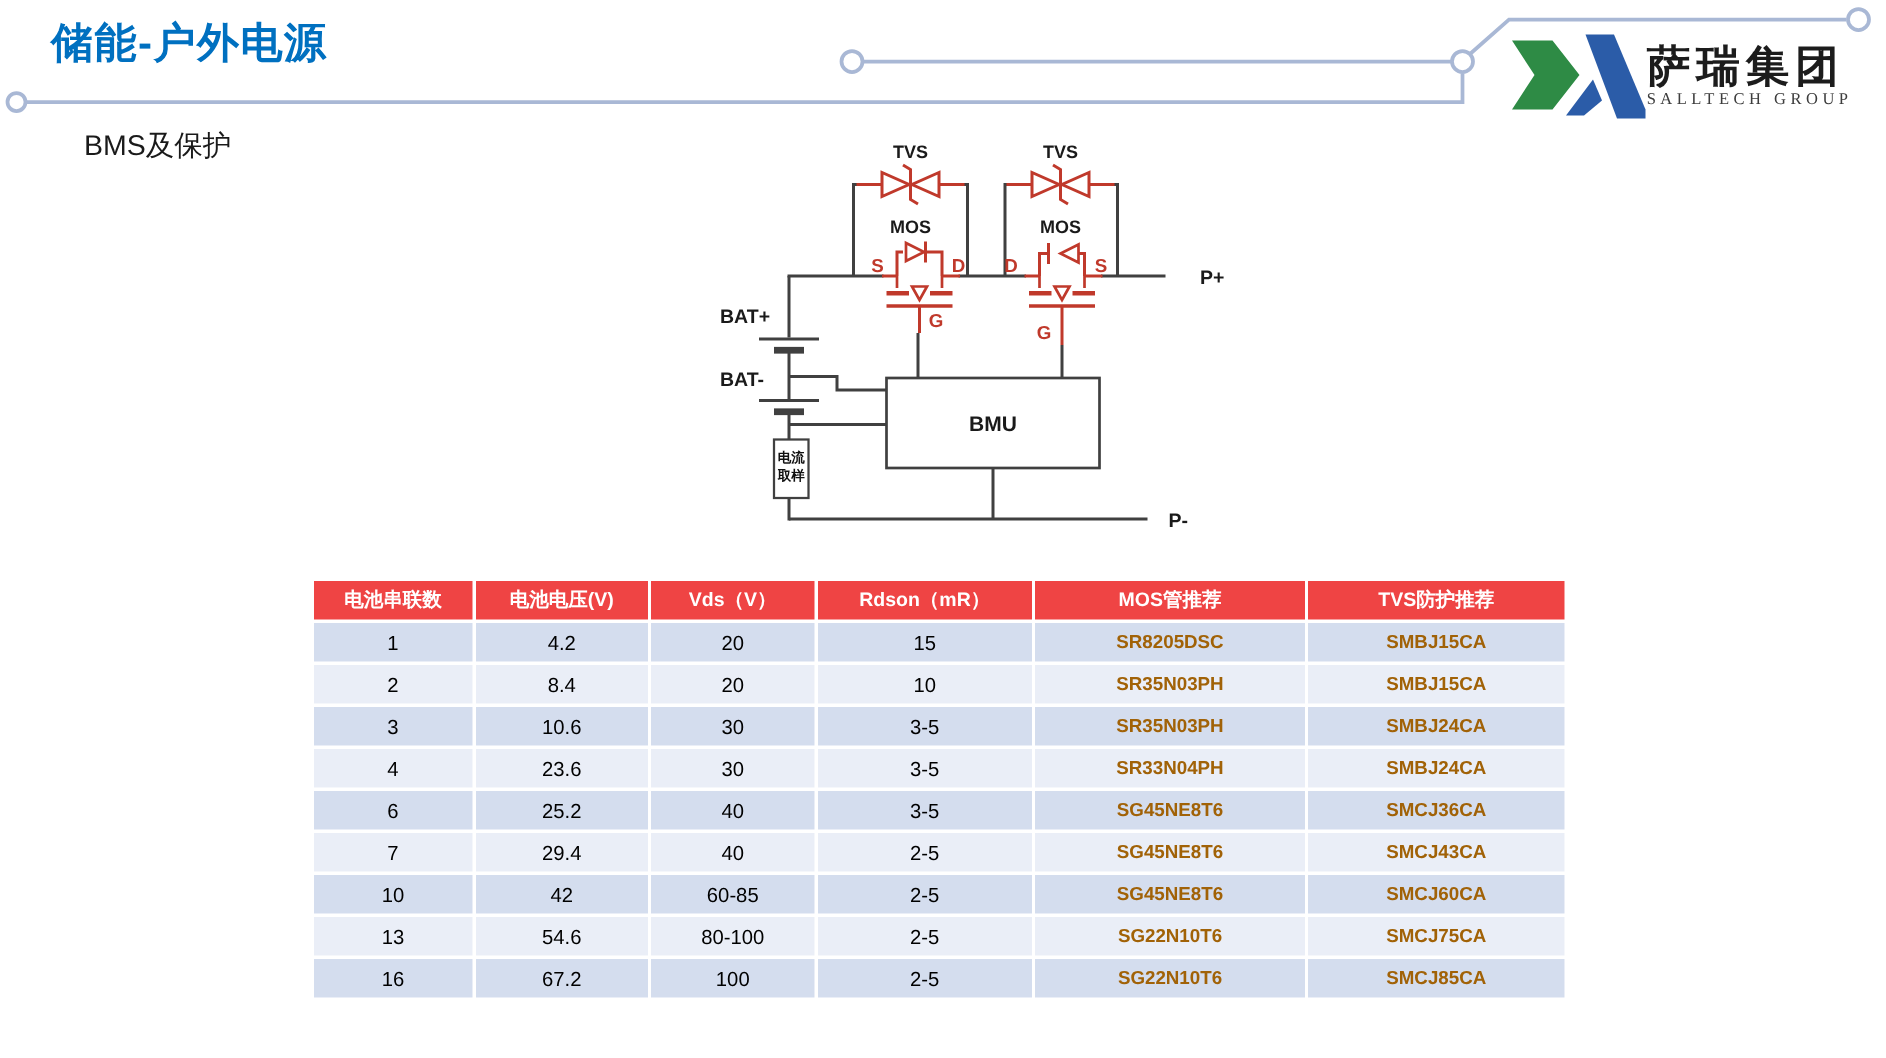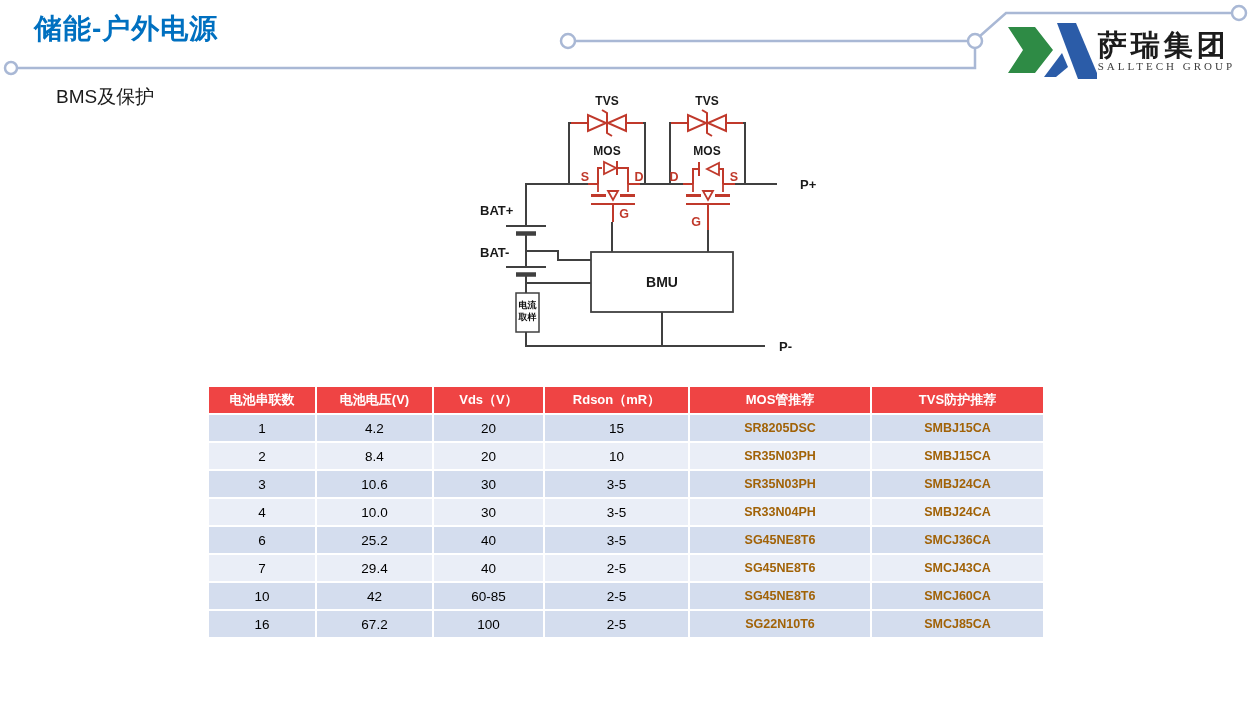--- a/index.html
+++ b/index.html
@@ -216,21 +216,21 @@
       <tr class="dark">
         <td>3</td>
         <td>10.6</td>
         <td>30</td>
         <td>3-5</td>
         <td class="part">SR35N03PH</td>
         <td class="part">SMBJ24CA</td>
       </tr>
       <tr class="light">
         <td>4</td>
-        <td>10.0</td>
+        <td>23.6</td>
         <td>30</td>
         <td>3-5</td>
         <td class="part">SR33N04PH</td>
         <td class="part">SMBJ24CA</td>
       </tr>
       <tr class="dark">
         <td>6</td>
         <td>25.2</td>
         <td>40</td>
         <td>3-5</td>
@@ -246,20 +246,28 @@
         <td class="part">SMCJ43CA</td>
       </tr>
       <tr class="dark">
         <td>10</td>
         <td>42</td>
         <td>60-85</td>
         <td>2-5</td>
         <td class="part">SG45NE8T6</td>
         <td class="part">SMCJ60CA</td>
       </tr>
+      <tr class="light">
+        <td>13</td>
+        <td>54.6</td>
+        <td>80-100</td>
+        <td>2-5</td>
+        <td class="part">SG22N10T6</td>
+        <td class="part">SMCJ75CA</td>
+      </tr>
       <tr class="dark">
         <td>16</td>
         <td>67.2</td>
         <td>100</td>
         <td>2-5</td>
         <td class="part">SG22N10T6</td>
         <td class="part">SMCJ85CA</td>
       </tr>
     </tbody>
   </table>

